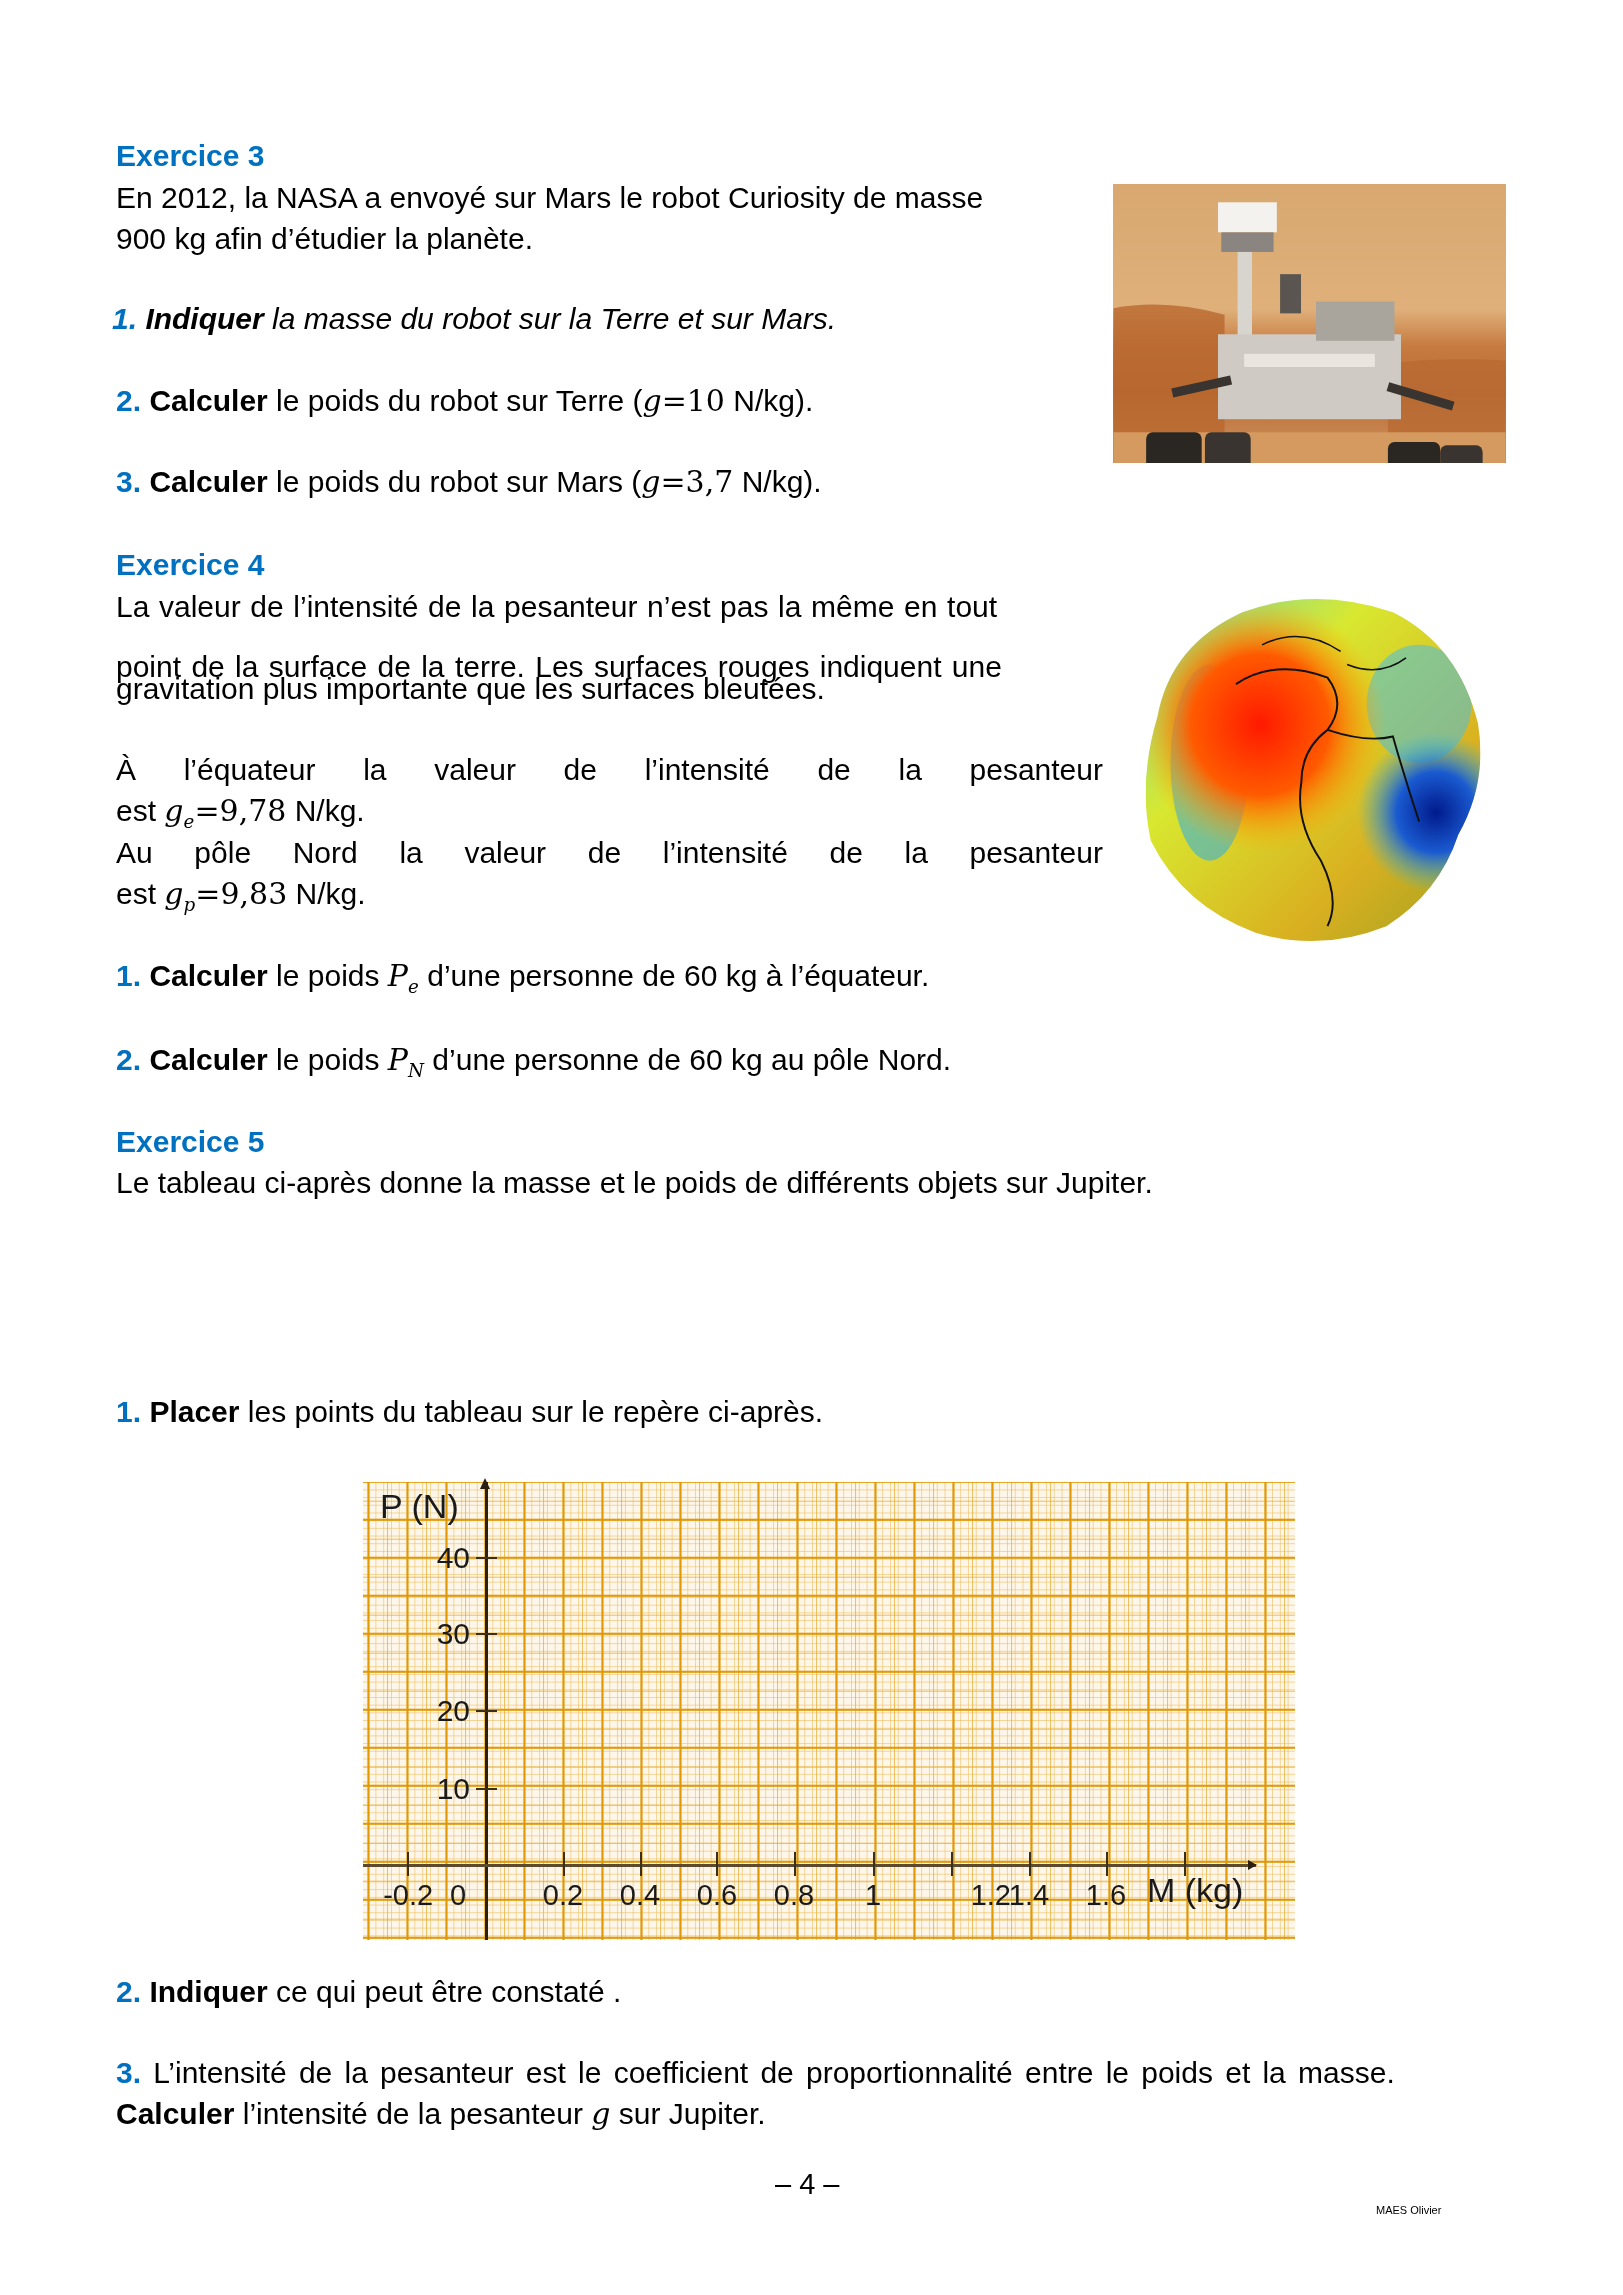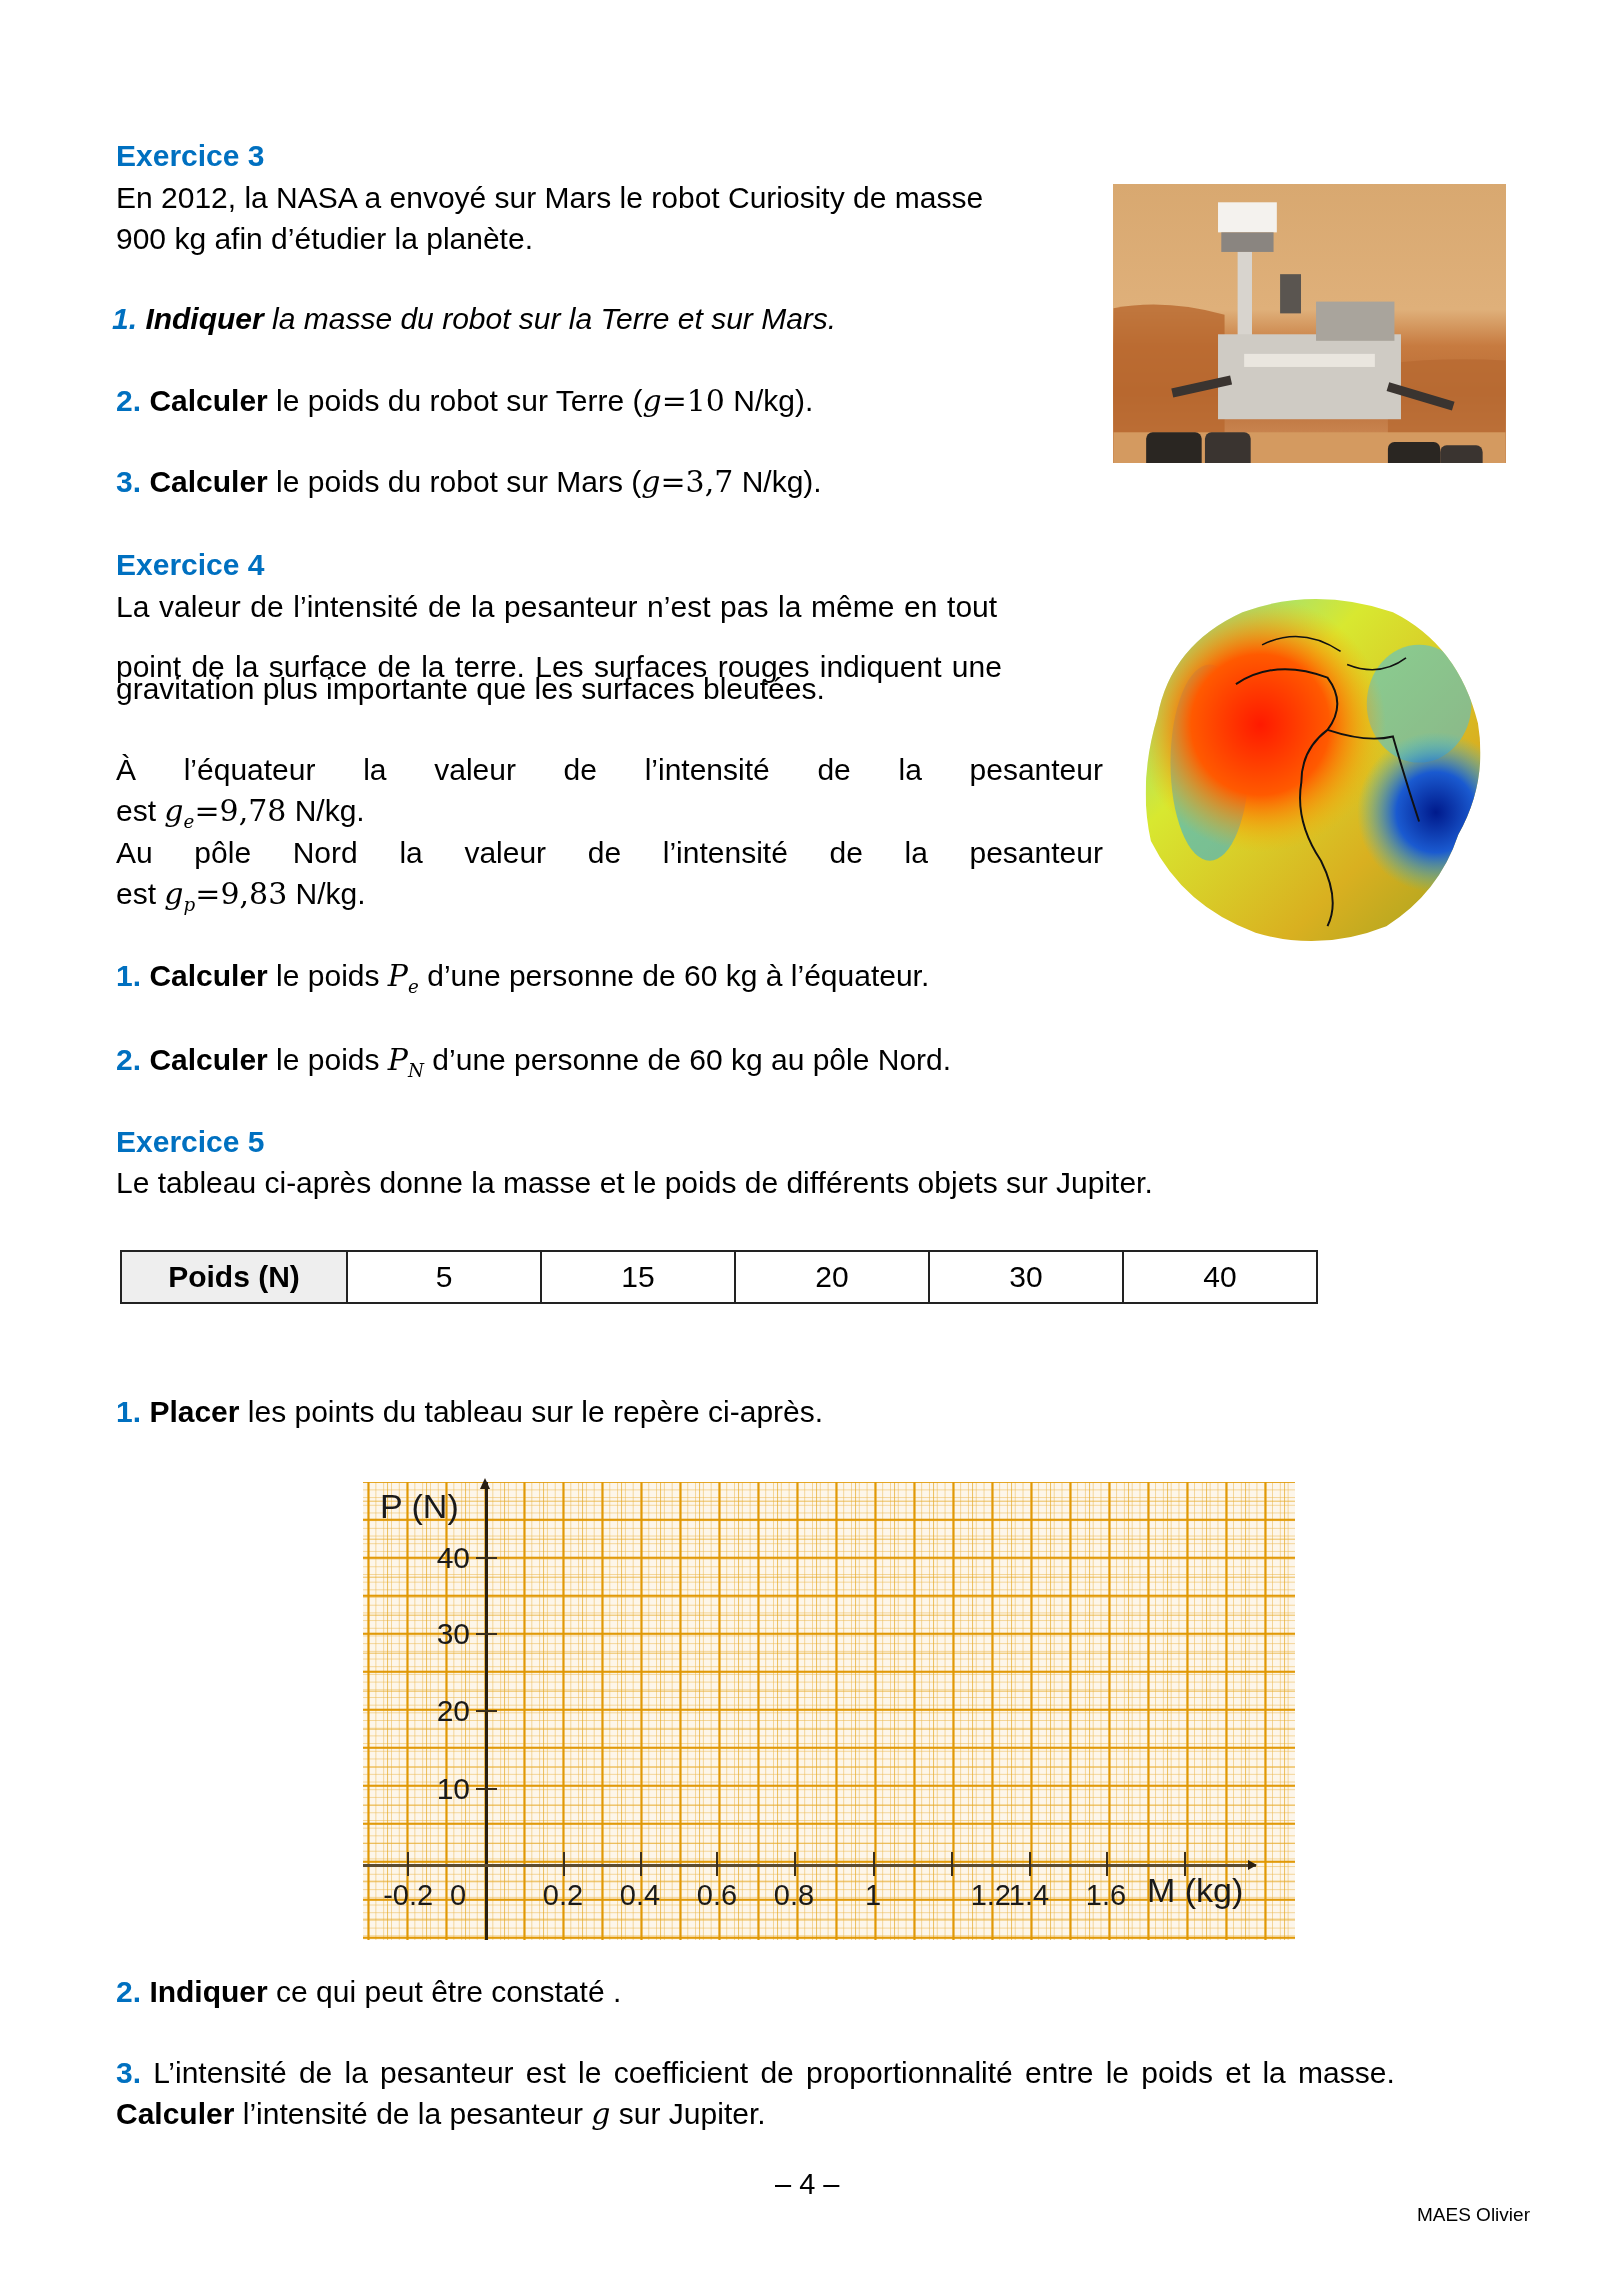--- a/index.html
+++ b/index.html
@@ -48,21 +48,21 @@
     border-left: 5.9px solid transparent; border-right: 5.9px solid transparent; border-bottom: 11.8px solid #2a1f10; }
   .arrow-right { position: absolute; left: 885px; top: 378px; width: 0; height: 0;
     border-top: 5.2px solid transparent; border-bottom: 5.2px solid transparent; border-left: 9.2px solid #2a1f10; }
   .ytick { position: absolute; left: 113px; width: 21px; height: 2px; background: #3a2e1c; }
   .ylab { position: absolute; width: 59px; text-align: right; left: 48px; font-size: 30px; line-height: 30px; color: #1a1a1a; }
   .xtick { position: absolute; top: 370px; width: 2px; height: 23.6px; background: #3a2e1c; }
   .xlab { position: absolute; top: 398px; width: 72px; text-align: center; font-size: 29px; line-height: 30px; color: #1a1a1a; }
   .axlab { position: absolute; font-size: 34px; line-height: 34px; color: #1a1a1a; }
 
   .footer-page { left: 775px; top: 2168px; font-size: 29px; }
-  .footer-author { left: 1417px; top: 2204px; font-size: 19px; }
+  .footer-author { left: 1376px; top: 2204px; font-size: 11px; }
 </style>
 </head>
 <body>
 
 <div class="abs heading" style="left:116px; top:135px;">Exercice 3</div>
 <div class="abs txt" style="left:116px; top:177px;">En 2012, la NASA a envoyé sur Mars le robot Curiosity de masse</div>
 <div class="abs txt" style="left:116px; top:218px;">900 kg afin d’étudier la planète.</div>
 
 <div class="abs txt" style="left:112px; top:298px;font-style:italic;">
   <span class="num">1.</span>
@@ -179,28 +179,20 @@
 <div class="abs txt" style="left:116px; top:1039px;">
   <span class="num">2.</span>
   <span class="b">Calculer</span><span> le poids </span><span class="math">P</span><span class="sub">N</span><span> d’une personne de 60 kg au pôle Nord.</span>
 </div>
 
 <div class="abs heading" style="left:116px; top:1121px;">Exercice 5</div>
 <div class="abs txt" style="left:116px; top:1162px;">Le tableau ci-après donne la masse et le poids de différents objets sur Jupiter.</div>
 
 <table class="mt">
   <tbody>
-  <tr>
-    <td class="hdr">Poids (N)</td>
-    <td>5</td>
-    <td>15</td>
-    <td>20</td>
-    <td>30</td>
-    <td>40</td>
-  </tr>
 </tbody>
   </table>
 
 <div class="abs txt" style="left:116px; top:1391px;">
   <span class="num">1.</span>
   <span class="b">Placer</span><span> les points du tableau sur le repère ci-après.</span>
 </div>
 
 <div class="abs graph">
   <div class="axis-y"></div>

